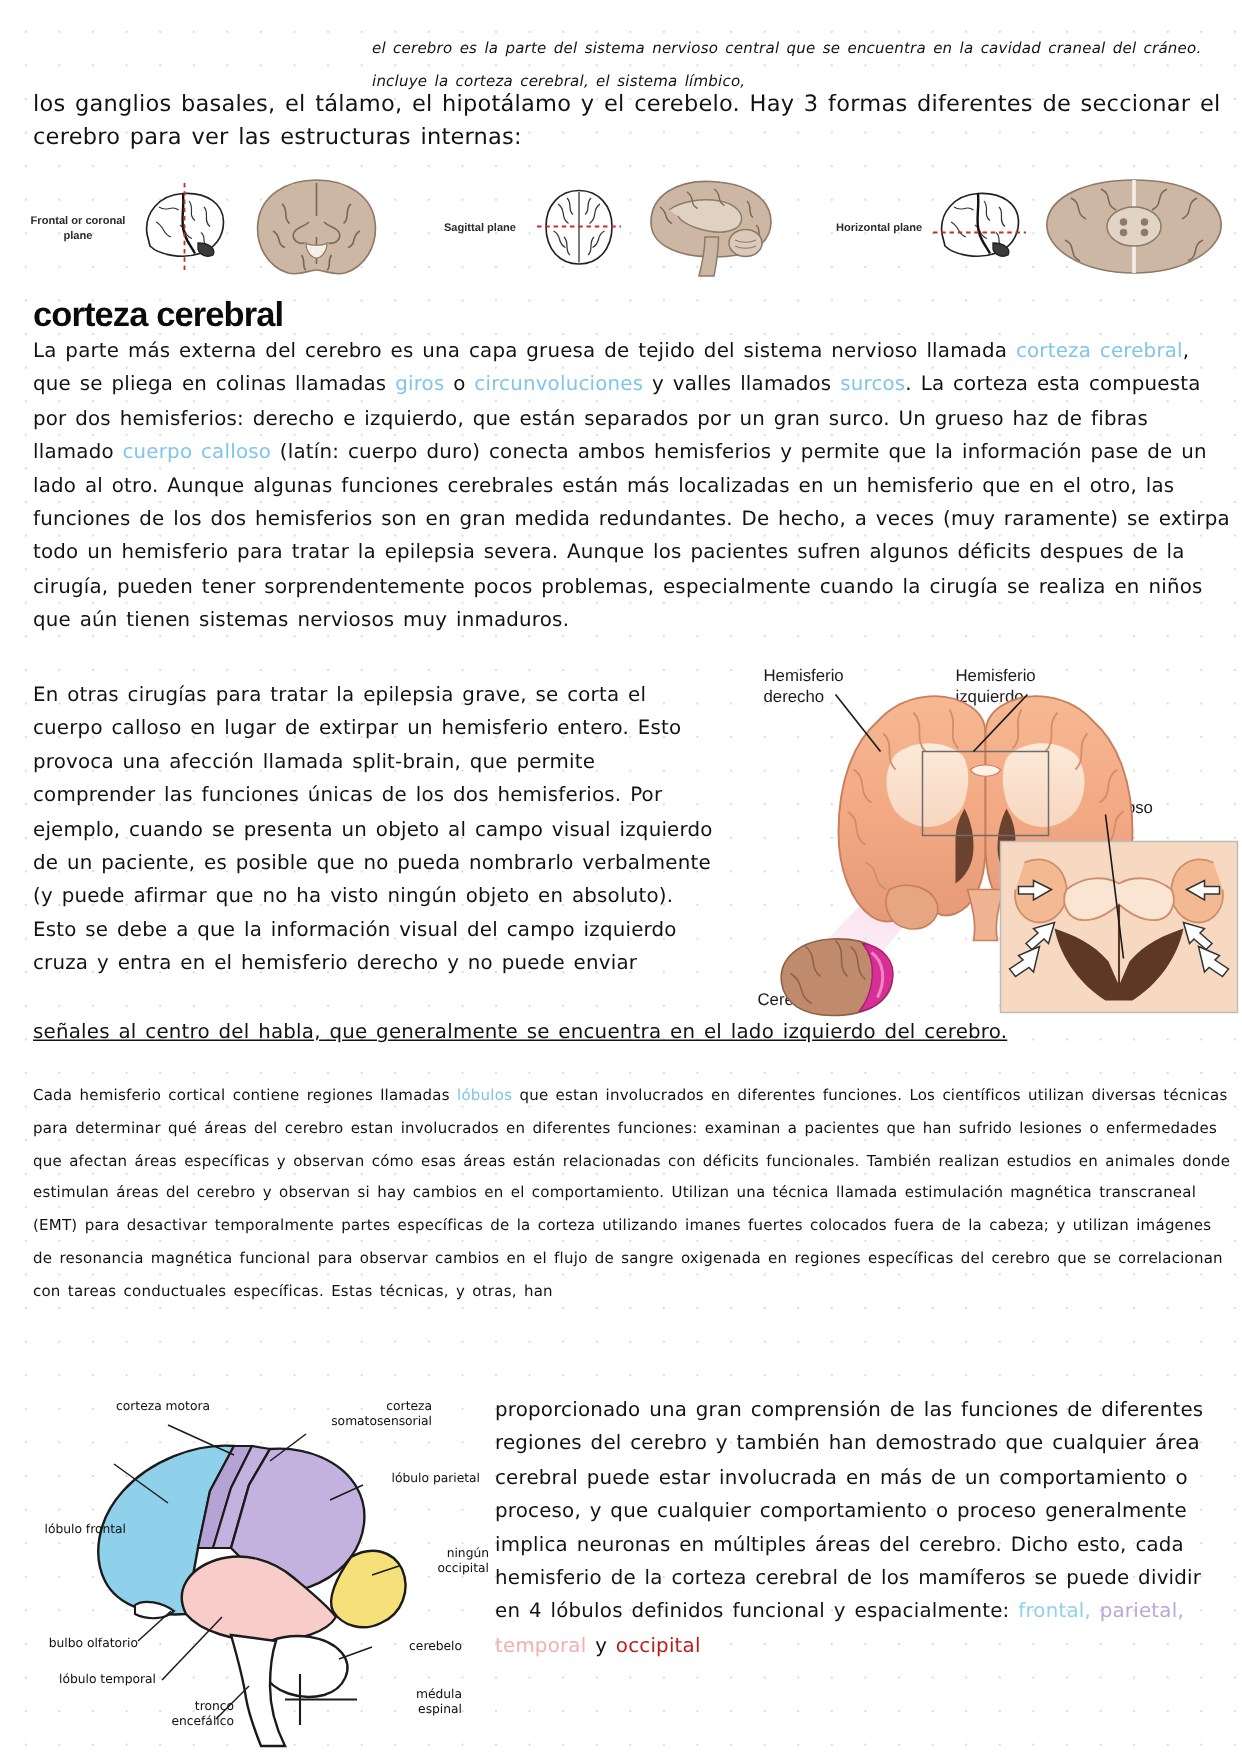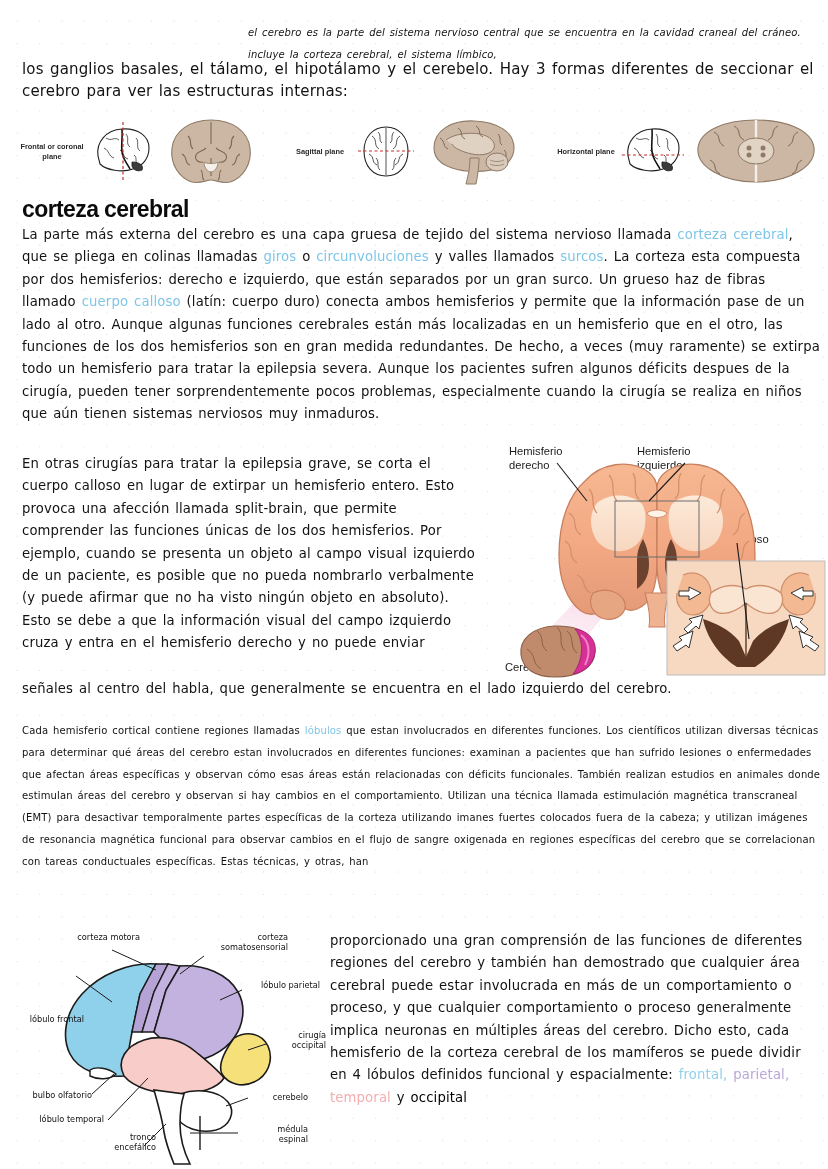--- a/index.html
+++ b/index.html
@@ -23,21 +23,21 @@
     font-size: 13.2px;
     line-height: 22.4px;
     letter-spacing: 0.15px;
     color: #121212;
     word-spacing: 1.5px;
   }
   .hw .k { color: #7ec5e8; }             
   .hw .k-frontal  { color: #8fd0ea; }
   .hw .k-parietal { color: #b9a7da; }
   .hw .k-temporal { color: #f3aeb0; }
-  .hw .k-occipital{ color: #000000; }
+  .hw .k-occipital{ color: #b91c1c; }
 
   
   #header { position: absolute; left: 0; top: 0; width: 828px; height: 118px; }
   #title {
     position: absolute; left: 22px; top: 20px;
     font-family: "DejaVu Sans", sans-serif;
     font-size: 38px; font-weight: 700; letter-spacing: -0.5px;
     color: #0b0b0b; line-height: 44px;
   }
   #intro-top {
@@ -168,21 +168,21 @@
 </div>
 
 <div class="sec-h" style="left:22px; top:196px;">corteza cerebral</div>
 
 <div class="para hw" style="left:22px; top:224px; width:800px;">
   <span>La parte más externa del cerebro es una capa gruesa de tejido del sistema nervioso llamada </span><span class="k">corteza cerebral</span><span>, que se pliega en colinas llamadas </span><span class="k">giros</span><span> o </span><span class="k">circunvoluciones</span><span> y valles llamados </span><span class="k">surcos</span><span>. La corteza esta compuesta por dos hemisferios: derecho e izquierdo, que están separados por un gran surco. Un grueso haz de fibras llamado </span><span class="k">cuerpo calloso</span><span> (latín: cuerpo duro) conecta ambos hemisferios y permite que la información pase de un lado al otro. Aunque algunas funciones cerebrales están más localizadas en un hemisferio que en el otro, las funciones de los dos hemisferios son en gran medida redundantes. De hecho, a veces (muy raramente) se extirpa todo un hemisferio para tratar la epilepsia severa. Aunque los pacientes sufren algunos déficits despues de la cirugía, pueden tener sorprendentemente pocos problemas, especialmente cuando la cirugía se realiza en niños que aún tienen sistemas nerviosos muy inmaduros.</span>
 </div>
 
 <div class="para hw" style="left:22px; top:453px; width:455px;">En otras cirugías para tratar la epilepsia grave, se corta el cuerpo calloso en lugar de extirpar un hemisferio entero. Esto provoca una afección llamada split-brain, que permite comprender las funciones únicas de los dos hemisferios. Por ejemplo, cuando se presenta un objeto al campo visual izquierdo de un paciente, es posible que no pueda nombrarlo verbalmente (y puede afirmar que no ha visto ningún objeto en absoluto). Esto se debe a que la información visual del campo izquierdo cruza y entra en el hemisferio derecho y no puede enviar</div>
 
-<div class="para hw" style="left:22px; top:678px; width:800px;">señales al centro del habla, que generalmente se encuentra en el lado izquierdo del cerebro.</div>
+<div class="para hw" style="left:22px; top:678px; width:800px;text-decoration:underline;">señales al centro del habla, que generalmente se encuentra en el lado izquierdo del cerebro.</div>
 
 <div id="fig-callosum">
 
   <div class="fig-label" style="left:12px; top:2px; width:90px;">Hemisferio derecho</div>
   <div class="fig-label" style="left:140px; top:2px; width:95px;">Hemisferio izquierdo</div>
   <div class="fig-label" style="left:197px; top:90px; width:110px;">Cuerpo calloso</div>
   <div class="fig-label" style="left:8px; top:218px; width:70px;">Cerebro</div>
 
   <svg style="position:absolute; left:0; top:0;" width="330" height="245" viewBox="0 0 330 245">
     <defs>
@@ -328,19 +328,19 @@
     <line x1="88" y1="166" x2="110" y2="146" stroke="#1b1b1b" stroke-width="1"></line>
     <line x1="104" y1="192" x2="144" y2="150" stroke="#1b1b1b" stroke-width="1"></line>
     <line x1="140" y1="218" x2="162" y2="196" stroke="#1b1b1b" stroke-width="1"></line>
     <line x1="244" y1="170" x2="222" y2="178" stroke="#1b1b1b" stroke-width="1"></line>
   </svg>
 
   <div class="lobe-label" style="left:60px;  top:4px;   width:76px;">corteza motora</div>
   <div class="lobe-label" style="left:212px; top:4px;   width:72px;">corteza somatosensorial</div>
   <div class="lobe-label" style="left:4px;   top:38px;  width:76px;margin-top:48px;">lóbulo frontal</div>
   <div class="lobe-label" style="left:240px; top:52px;  width:76px;">lóbulo parietal</div>
-  <div class="lobe-label" style="left:266px; top:102px; width:56px;">cirugía occipital</div>
+  <div class="lobe-label" style="left:266px; top:102px; width:56px;">ningún occipital</div>
   <div class="lobe-label" style="left:4px;   top:162px; width:84px;">bulbo olfatorio</div>
   <div class="lobe-label" style="left:4px;   top:186px; width:96px;">lóbulo temporal</div>
   <div class="lobe-label" style="left:96px;  top:204px; width:56px;">tronco encefálico</div>
   <div class="lobe-label" style="left:248px; top:164px; width:56px;">cerebelo</div>
   <div class="lobe-label" style="left:248px; top:196px; width:56px;">médula espinal</div>
 </div>
 
 </body></html>

